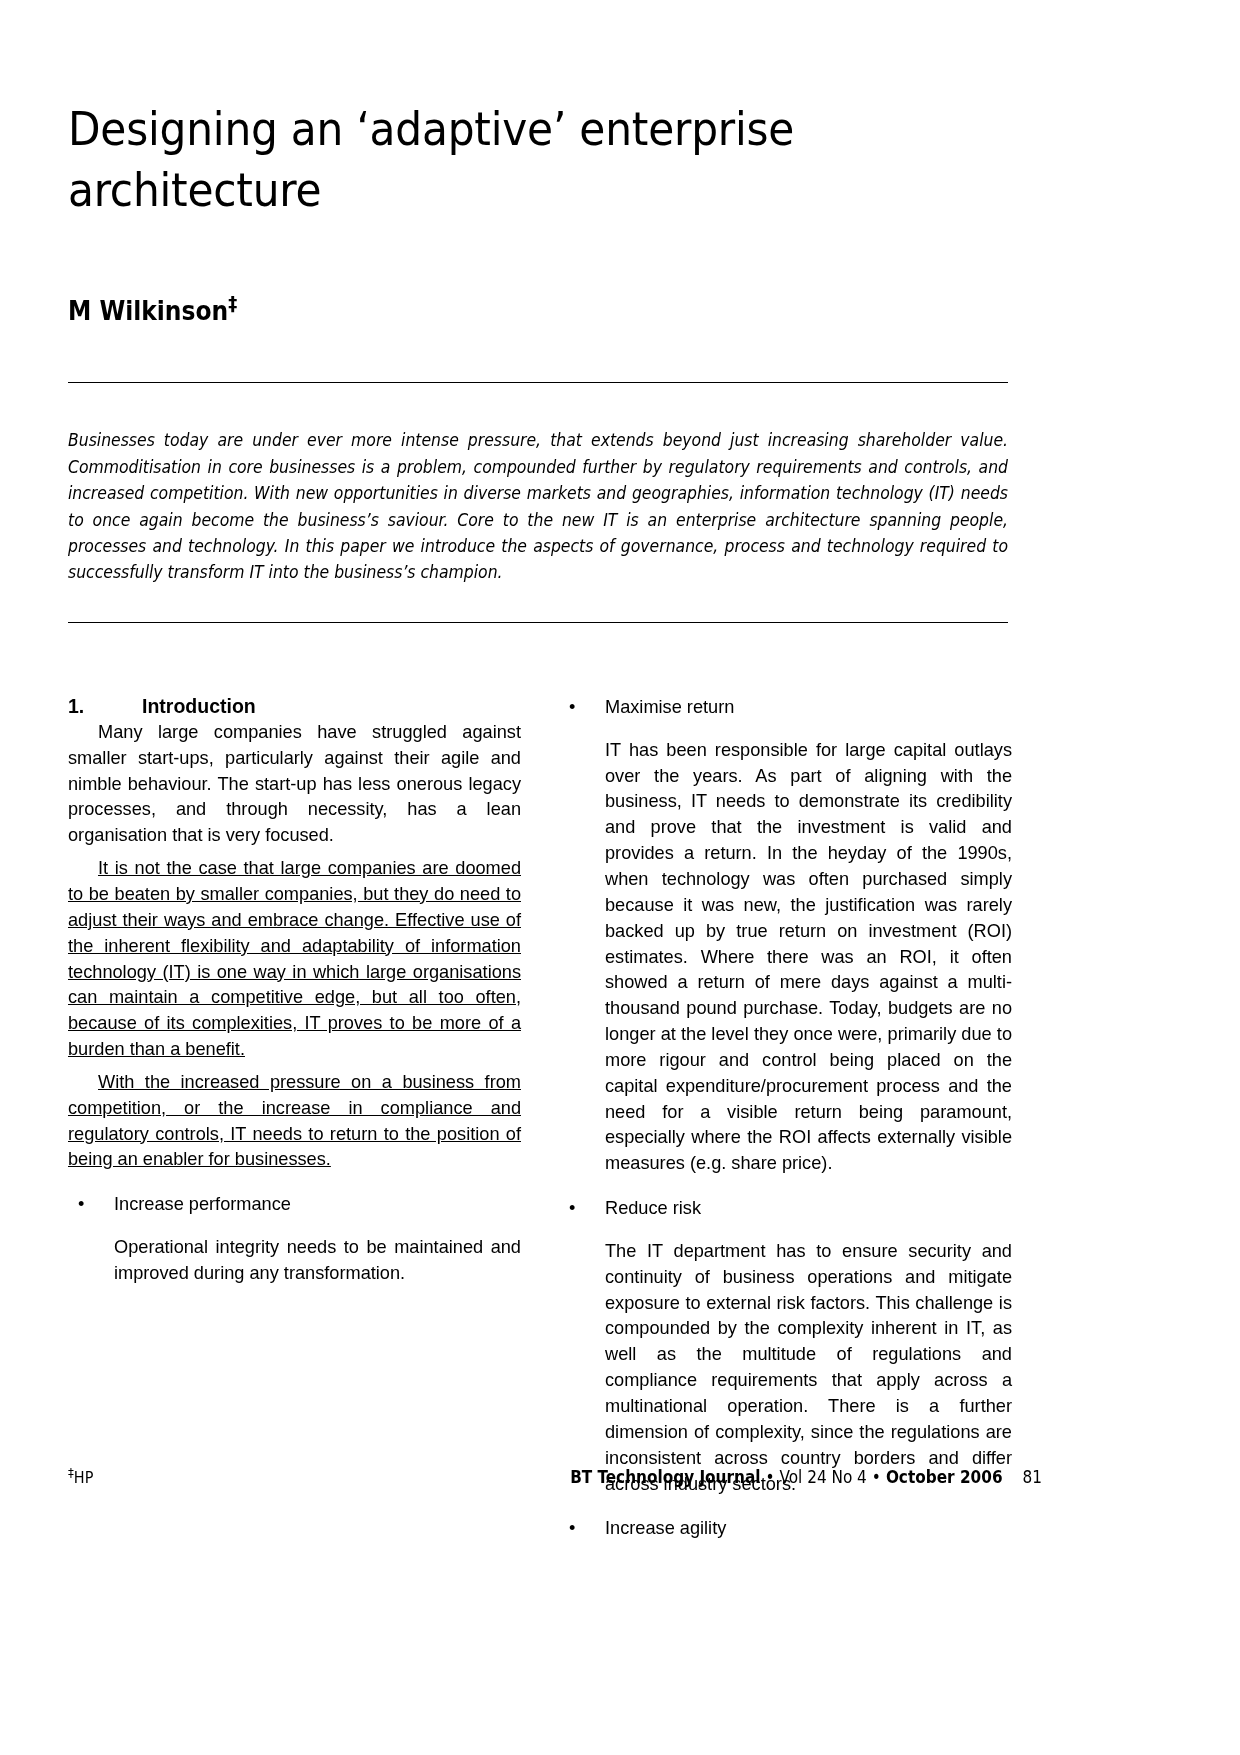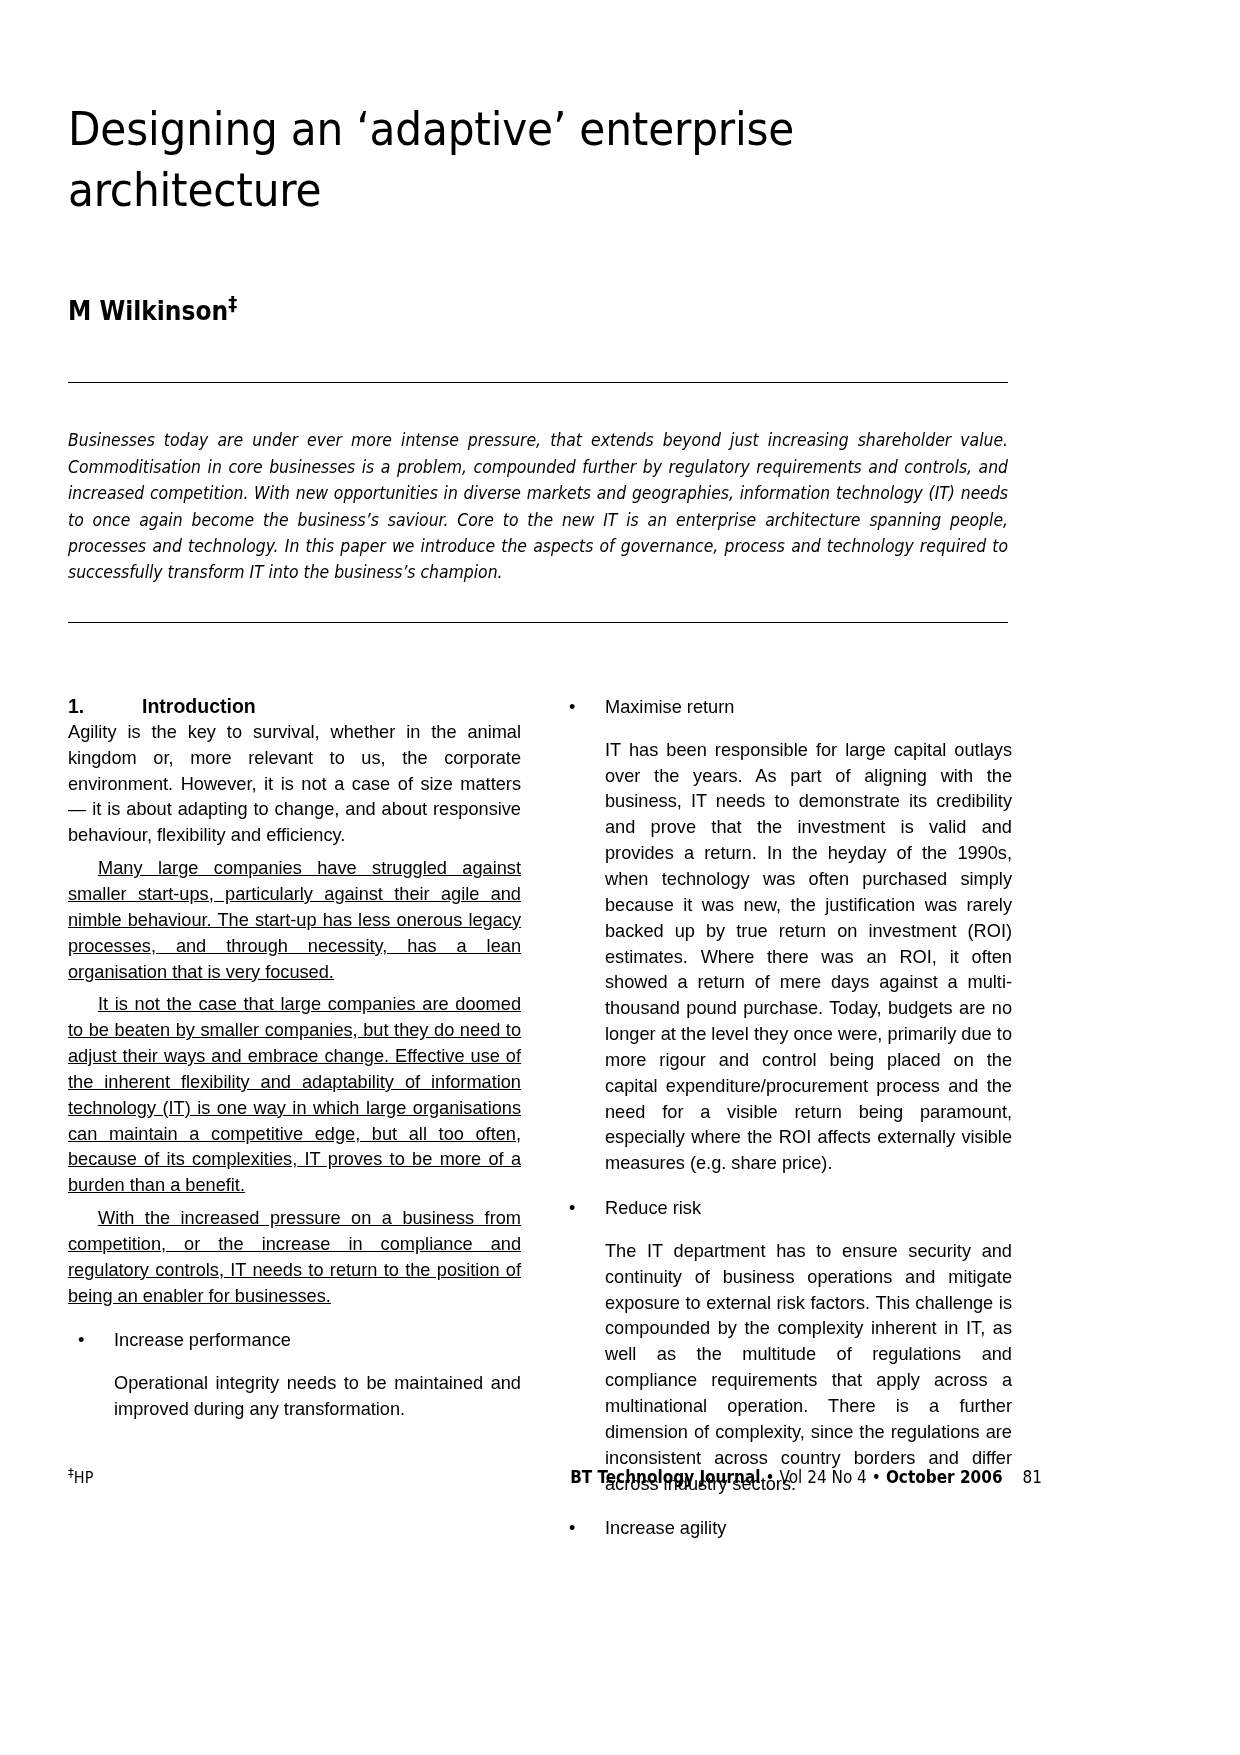--- a/index.html
+++ b/index.html
@@ -181,21 +181,20 @@
 
   <div class="columns">
 
     <div class="col">
 
       <div class="sec-head">
         <span class="sec-num">1.</span>
         <span>Introduction</span>
       </div>
 
-      <p class="body">Agility is the key to survival, whether in the animal kingdom or, more relevant to us, the corporate environment. However, it is not a case of size matters — it is about adapting to change, and about responsive behaviour, flexibility and efficiency.</p>
       <p class="body indent">Many large companies have struggled against smaller start-ups, particularly against their agile and nimble behaviour. The start-up has less onerous legacy processes, and through necessity, has a lean organisation that is very focused.</p>
       <p class="body indent">It is not the case that large companies are doomed to be beaten by smaller companies, but they do need to adjust their ways and embrace change. Effective use of the inherent flexibility and adaptability of information technology (IT) is one way in which large organisations can maintain a competitive edge, but all too often, because of its complexities, IT proves to be more of a burden than a benefit.</p>
       <p class="body indent">With the increased pressure on a business from competition, or the increase in compliance and regulatory controls, IT needs to return to the position of being an enabler for businesses.</p>
 
       <ul class="bullets">
         <li>
           <div class="bullet-row">
             <span class="bullet-dot">•</span>
             <span class="bullet-label">Increase performance</span>
           </div>

